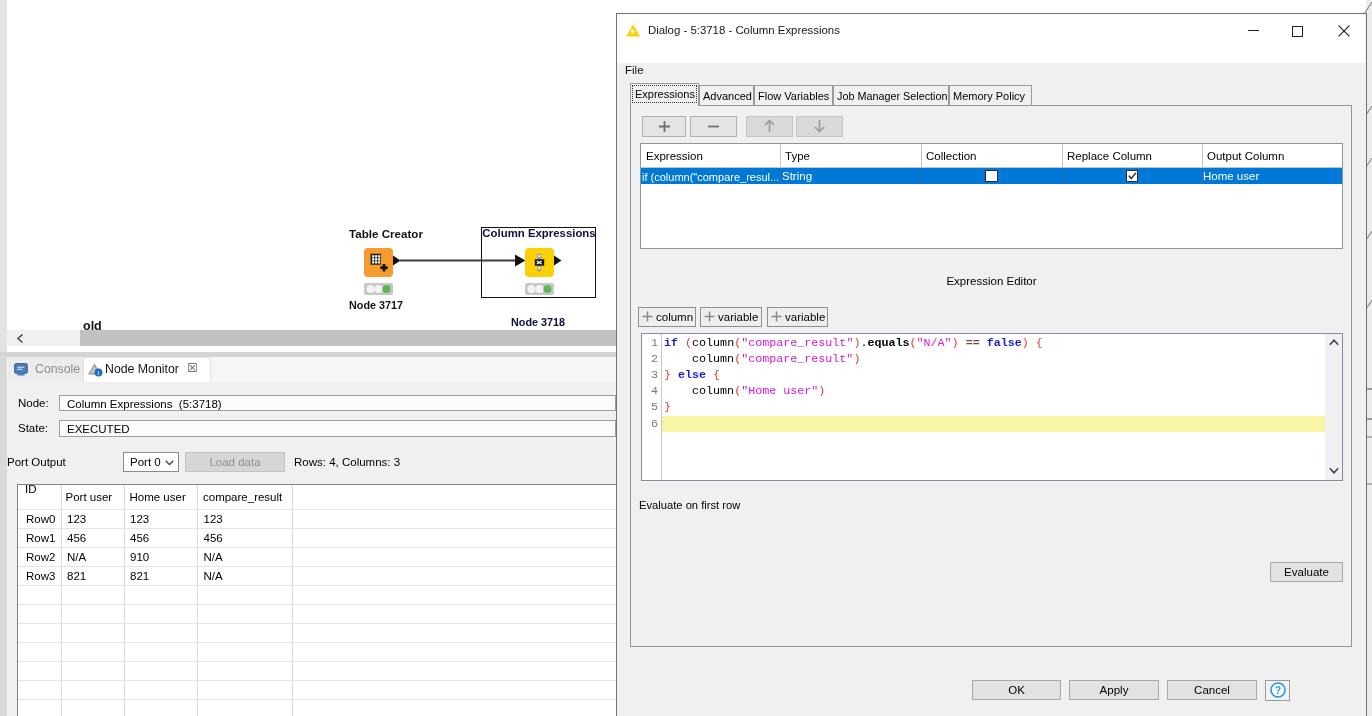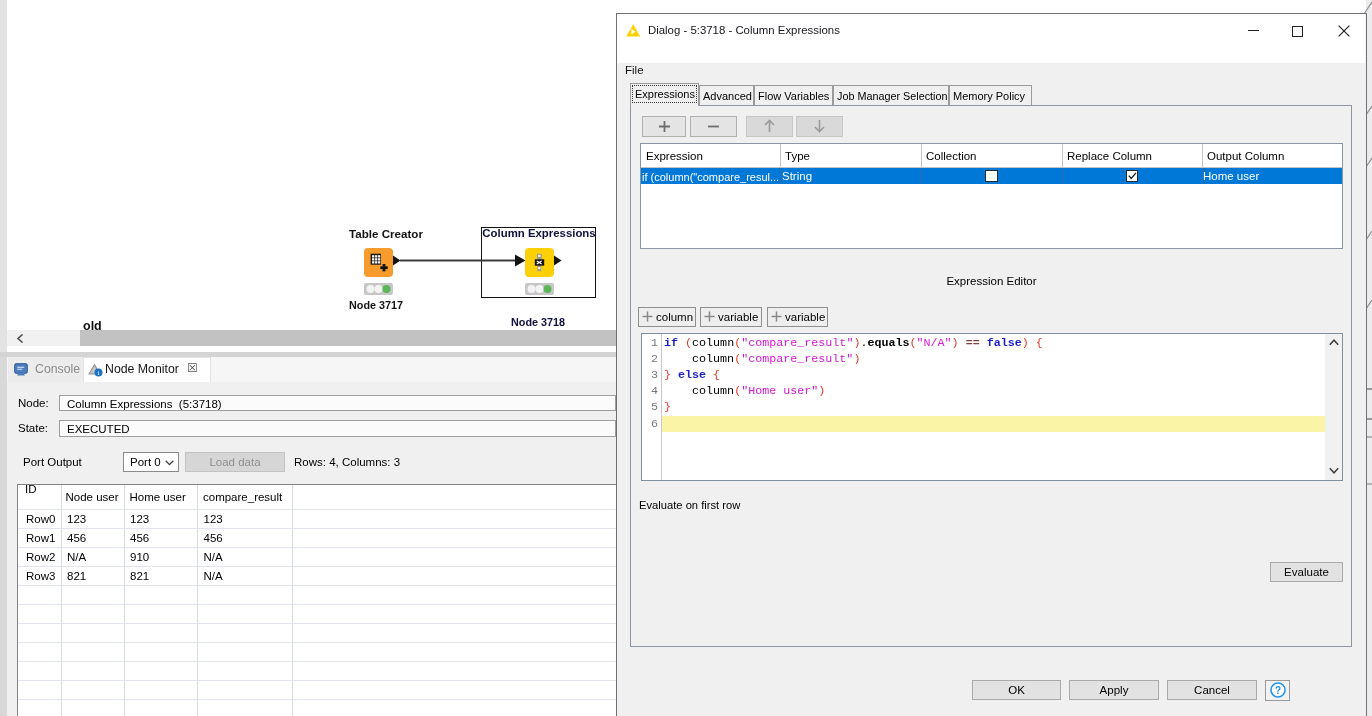--- a/index.html
+++ b/index.html
@@ -105,38 +105,38 @@
   <div class="abs" style="left:98px;top:5px;font-size:12.3px;color:#141414;">Node Monitor</div>
   <div class="abs" style="left:180px;top:4px;font-size:12px;color:#555;">☒</div>
 
   <div class="abs f12" style="left:11px;top:40px;">Node:</div>
   <div class="abs" style="left:52px;top:38px;width:557px;height:16px;background:#fbfbfb;border:1px solid #9e9e9e;"></div>
   <div class="abs f12" style="left:60px;top:41px;">Column Expressions&nbsp; (5:3718)</div>
   <div class="abs f12" style="left:11px;top:65px;">State:</div>
   <div class="abs" style="left:52px;top:63px;width:557px;height:17px;background:#fbfbfb;border:1px solid #9e9e9e;"></div>
   <div class="abs f12" style="left:60px;top:66px;">EXECUTED</div>
 
-  <div class="abs f12" style="left:16px;top:99px;">Port Output</div>
+  <div class="abs f12" style="left:0;top:99px;">Port Output</div>
   <div class="abs" style="left:116px;top:95px;width:56px;height:20px;background:#ffffff;border:1px solid #8a8a8a;"></div>
   <div class="abs f12" style="left:123px;top:99px;">Port 0</div>
   <svg class="abs" style="left:158px;top:103px;" width="9" height="6" viewBox="0 0 9 6">
         <path d="M0.7 0.7 L4.5 4.6 L8.3 0.7" stroke="#404040" stroke-width="1.3" fill="none"></path>
       </svg>
   <div class="abs" style="left:178px;top:95px;width:100px;height:20px;background:#d6d6d6;border:1px solid #c3c3c3;text-align:center;font-size:11.5px;color:#8f8f8f;line-height:19px;">Load data</div>
   <div class="abs f12" style="left:287px;top:99px;">Rows: 4, Columns: 3</div>
 
   <div class="abs" style="left:10px;top:127px;width:599px;height:232px;background:#ffffff;border-top:1px solid #828282;border-left:1px solid #828282;"></div>
 
   <div class="abs" style="left:53.5px;top:128px;width:1px;height:231px;background:#d7dbe4;"></div>
   <div class="abs" style="left:116.5px;top:128px;width:1px;height:231px;background:#d7dbe4;"></div>
   <div class="abs" style="left:189.5px;top:128px;width:1px;height:231px;background:#d7dbe4;"></div>
   <div class="abs" style="left:284.5px;top:128px;width:1px;height:231px;background:#d7dbe4;"></div>
 
   <div class="abs f12" style="left:18px;top:126px;">ID</div>
-  <div class="abs f12" style="left:58.5px;top:134px;">Node user</div>
+  <div class="abs f12" style="left:58.5px;top:134px;">Port user</div>
   <div class="abs f12" style="left:122.5px;top:134px;">Home user</div>
   <div class="abs f12" style="left:196px;top:134px;">compare_result</div>
 
   <div class="abs hl" style="left:10.5px;top:152px;width:598px;height:1px;background:#e2e5ec;"></div>
   <div class="abs hl" style="left:10.5px;top:171px;width:598px;height:1px;background:#e2e5ec;"></div>
   <div class="abs hl" style="left:10.5px;top:190px;width:598px;height:1px;background:#e2e5ec;"></div>
   <div class="abs hl" style="left:10.5px;top:209px;width:598px;height:1px;background:#e2e5ec;"></div>
   <div class="abs hl" style="left:10.5px;top:228px;width:598px;height:1px;background:#e2e5ec;"></div>
   <div class="abs hl" style="left:10.5px;top:247px;width:598px;height:1px;background:#e2e5ec;"></div>
   <div class="abs hl" style="left:10.5px;top:266px;width:598px;height:1px;background:#e2e5ec;"></div>

